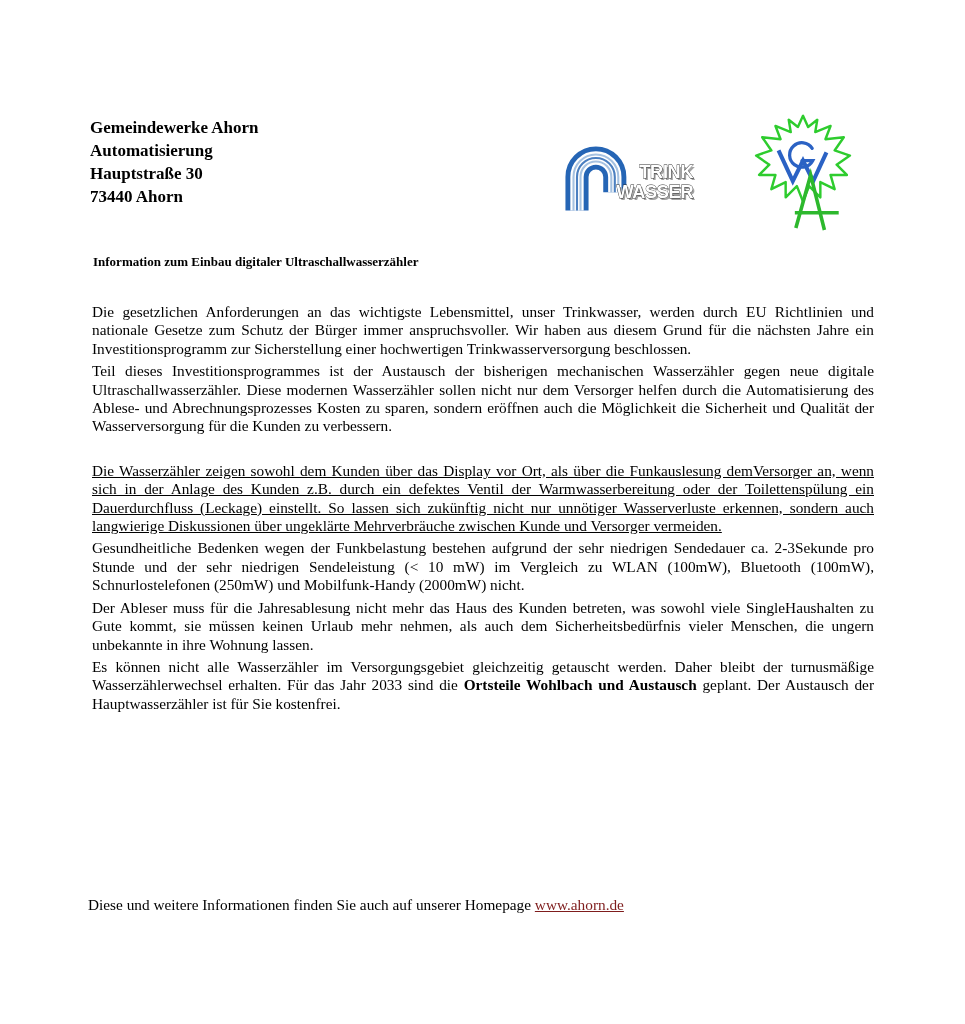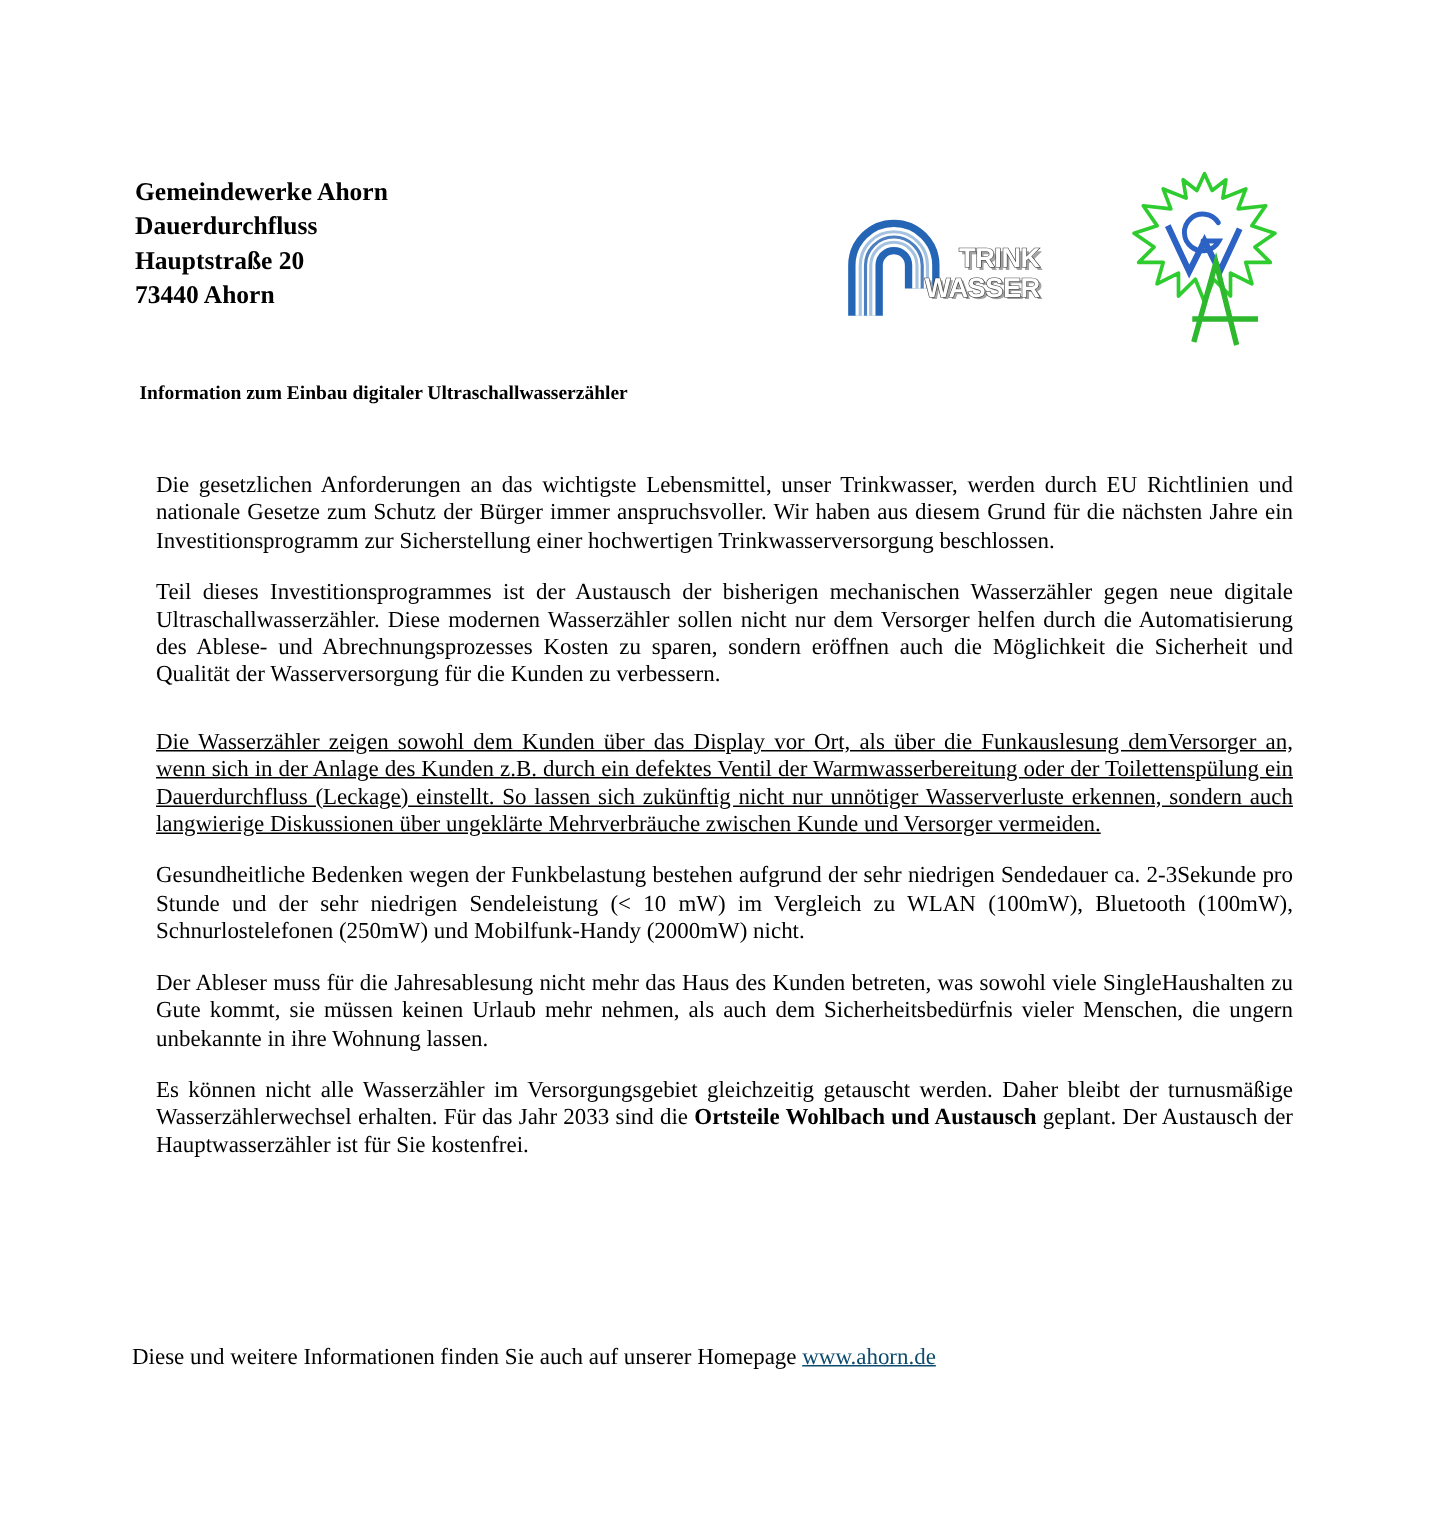--- a/index.html
+++ b/index.html
@@ -44,40 +44,40 @@
     white-space: nowrap;
   }
   .body-text {
     position: absolute;
     left: 88px;
     top: 299px;
     width: 790px;
     font-size: 15.3px;
     line-height: 18.4px;
   }
-  .body-text p { margin: 16px; text-align: justify; }
+  .body-text p { margin: 4px; text-align: justify; }
   .body-text p.gap { margin-top: 26px; text-decoration: underline; }
   .footer-note {
     position: absolute;
     left: 88px;
     top: 896px;
     font-size: 15.3px;
   }
-  .footer-note a { color: #0c4a6e; text-decoration: underline; cursor: pointer; }
+  .footer-note a { color: #7f1d1d; text-decoration: underline; cursor: pointer; }
   .bold-inline { font-weight: bold; }
 </style>
 </head>
 <body>
 
 <div class="page">
 
   <div class="sender">
     <div>Gemeindewerke Ahorn</div>
-    <div>Dauerdurchfluss</div>
-    <div>Hauptstraße 20</div>
+    <div>Automatisierung</div>
+    <div>Hauptstraße 30</div>
     <div>73440 Ahorn</div>
   </div>
 
   <svg class="tw-logo" viewBox="0 0 200 104" aria-hidden="false">
     <title>Trinkwasser Logo</title>
     <g>
       <path d="M30 92 L30 44 A27 27 0 0 1 84 44 L84 66" fill="none" stroke-width="33" stroke="#2565b5"></path>
       <path d="M30 92 L30 44 A27 27 0 0 1 84 44 L84 66" fill="none" stroke="#ffffff" stroke-width="19"></path>
       <path d="M30 92 L30 44 A27 27 0 0 1 84 44 L84 66" fill="none" stroke-width="13" stroke="#a6c2e1"></path>
       <path d="M30 92 L30 44 A27 27 0 0 1 84 44 L84 66" fill="none" stroke="#ffffff" stroke-width="7"></path>

